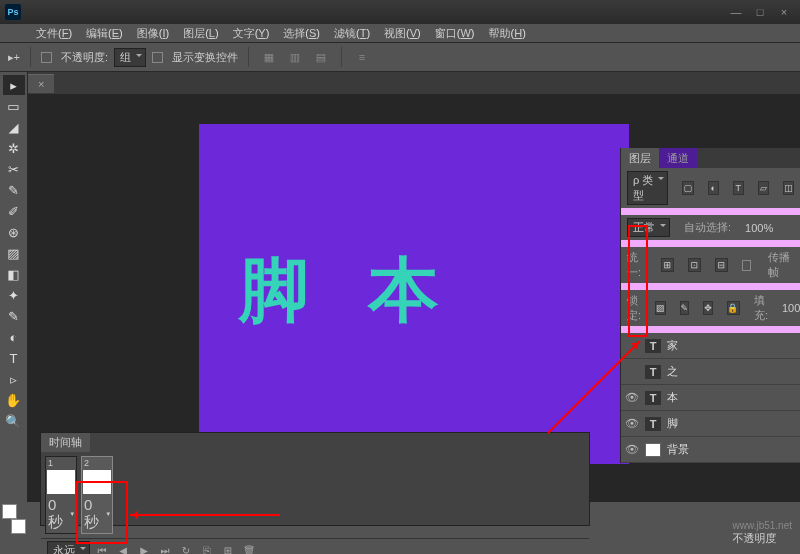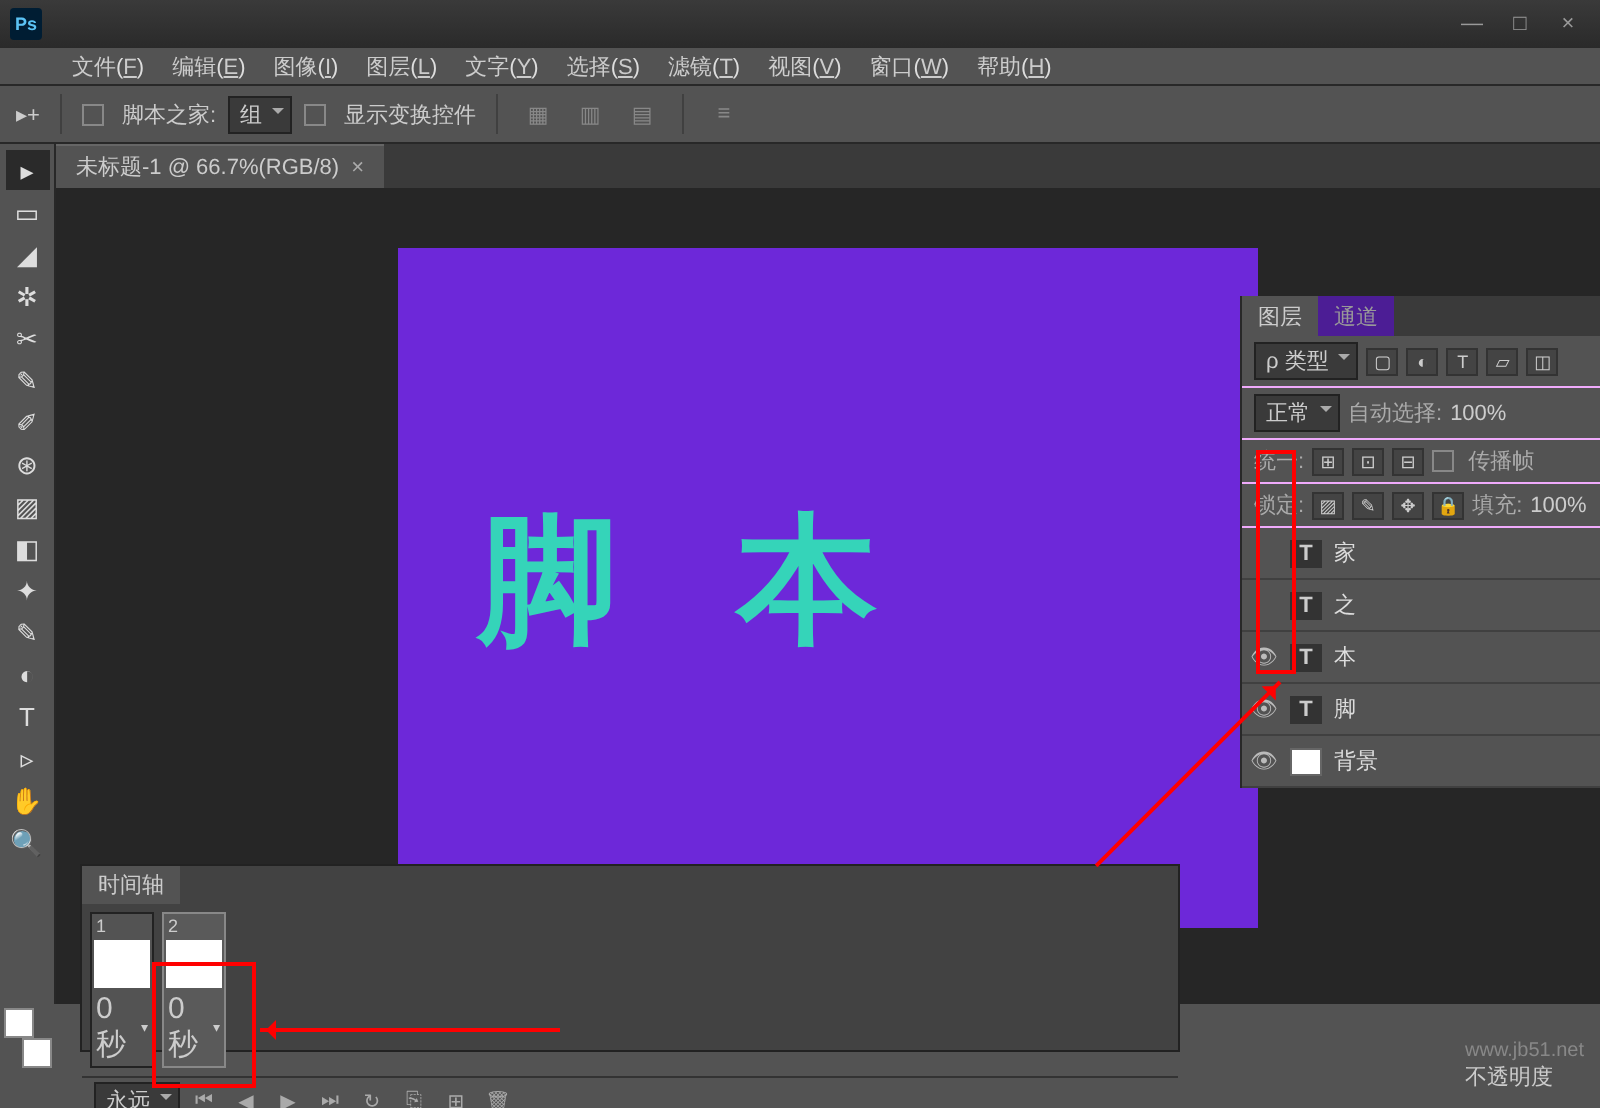--- a/index.html
+++ b/index.html
@@ -25,21 +25,21 @@
 .doctab{height:22px;background:#3a3a3a;display:flex;align-items:center}
 .dtab{background:#535353;padding:3px 10px;border-top:1px solid #666;color:#ddd;display:flex;align-items:center;gap:6px}
 .dtab .x{color:#aaa}
 .canvas-wrap{flex:1;display:flex;align-items:flex-start;justify-content:center;padding-top:30px}
 .canvas{width:430px;height:340px;background:#6d28d9;position:relative}
 .canvas-text{position:absolute;top:120px;left:40px;font-size:70px;font-weight:bold;color:#35d4b9;letter-spacing:20px}
 .panels{width:180px;background:#535353;border-left:1px solid #282828;margin-top:40px;position:absolute;right:0;top:108px}
 .panel-tabs{display:flex;background:#3a3a3a;height:20px}
 .ptab{padding:3px 8px;background:#535353}
 .ptab.inactive{background:#4c1d95;color:#999}
-.panel-row{display:flex;align-items:center;padding:3px 6px;gap:4px;border-bottom:1px solid #f0abfc}
+.panel-row{display:flex;align-items:center;padding:3px 6px;gap:14px;border-bottom:7px solid #f0abfc}
 .panel-row .lbl{color:#aaa}
 .mini-btn{width:16px;height:14px;border:1px solid #333;background:#444;display:flex;align-items:center;justify-content:center;font-size:9px}
 .layer-list{}
 .layer{display:flex;align-items:center;height:26px;border-bottom:1px solid #404040;padding:0 4px;gap:6px}
 .layer .vis{width:14px;height:14px;display:flex;align-items:center;justify-content:center;color:#bbb}
 .layer .thumb{width:16px;height:14px;background:#333;display:flex;align-items:center;justify-content:center;font-weight:bold;font-size:11px}
 .layer .bg-thumb{background:#fff;border:1px solid #666}
 .layer .lname{color:#ddd}
 .redbox1{position:absolute;border:2px solid red;left:628px;top:225px;width:20px;height:112px;z-index:10}
 .redbox2{position:absolute;border:2px solid red;left:76px;top:481px;width:52px;height:63px;z-index:10}
@@ -87,21 +87,21 @@
   <div class="menu-item"><span>滤镜</span>(<u>T</u>)</div>
   <div class="menu-item"><span>视图</span>(<u>V</u>)</div>
   <div class="menu-item"><span>窗口</span>(<u>W</u>)</div>
   <div class="menu-item"><span>帮助</span>(<u>H</u>)</div>
 </div>
 
 <div class="optbar">
   <span>▸+</span>
   <div class="sep"></div>
   <span class="checkbox"></span>
-  <span>脚本之家:</span>
+  <span>不透明度:</span>
   <span class="dropdown">组</span>
   <span class="checkbox"></span>
   <span>显示变换控件</span>
   <div class="sep"></div>
   <div class="iconbtn">▦</div>
   <div class="iconbtn">▥</div>
   <div class="iconbtn">▤</div>
   <div class="sep"></div>
   <div class="iconbtn">≡</div>
 </div>
@@ -123,21 +123,20 @@
     <div class="tool">◐</div>
     <div class="tool">T</div>
     <div class="tool">▹</div>
     <div class="tool">✋</div>
     <div class="tool">🔍</div>
   </div>
 
   <div class="docarea">
     <div class="doctab">
       <div class="dtab">
-        <span>未标题-1 @ 66.7%(RGB/8)</span>
         <span class="x">×</span>
       </div>
     </div>
     <div class="canvas-wrap">
       <div class="canvas">
         <div class="canvas-text">脚 本</div>
       </div>
     </div>
   </div>
 </div>

